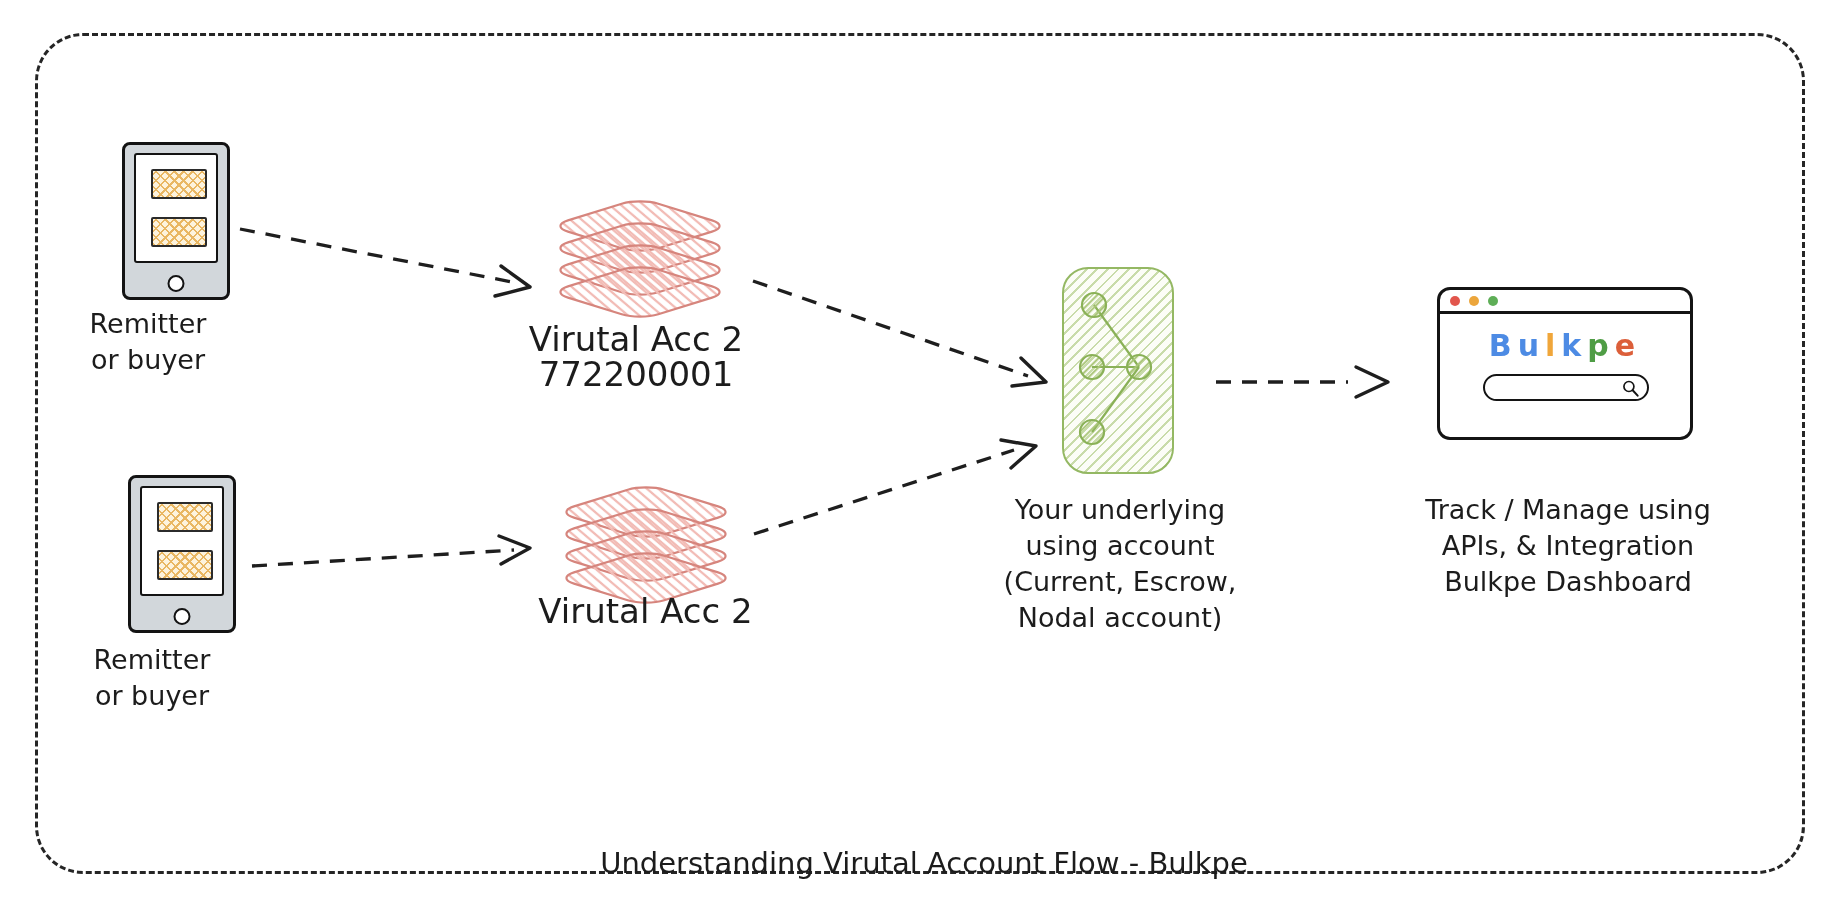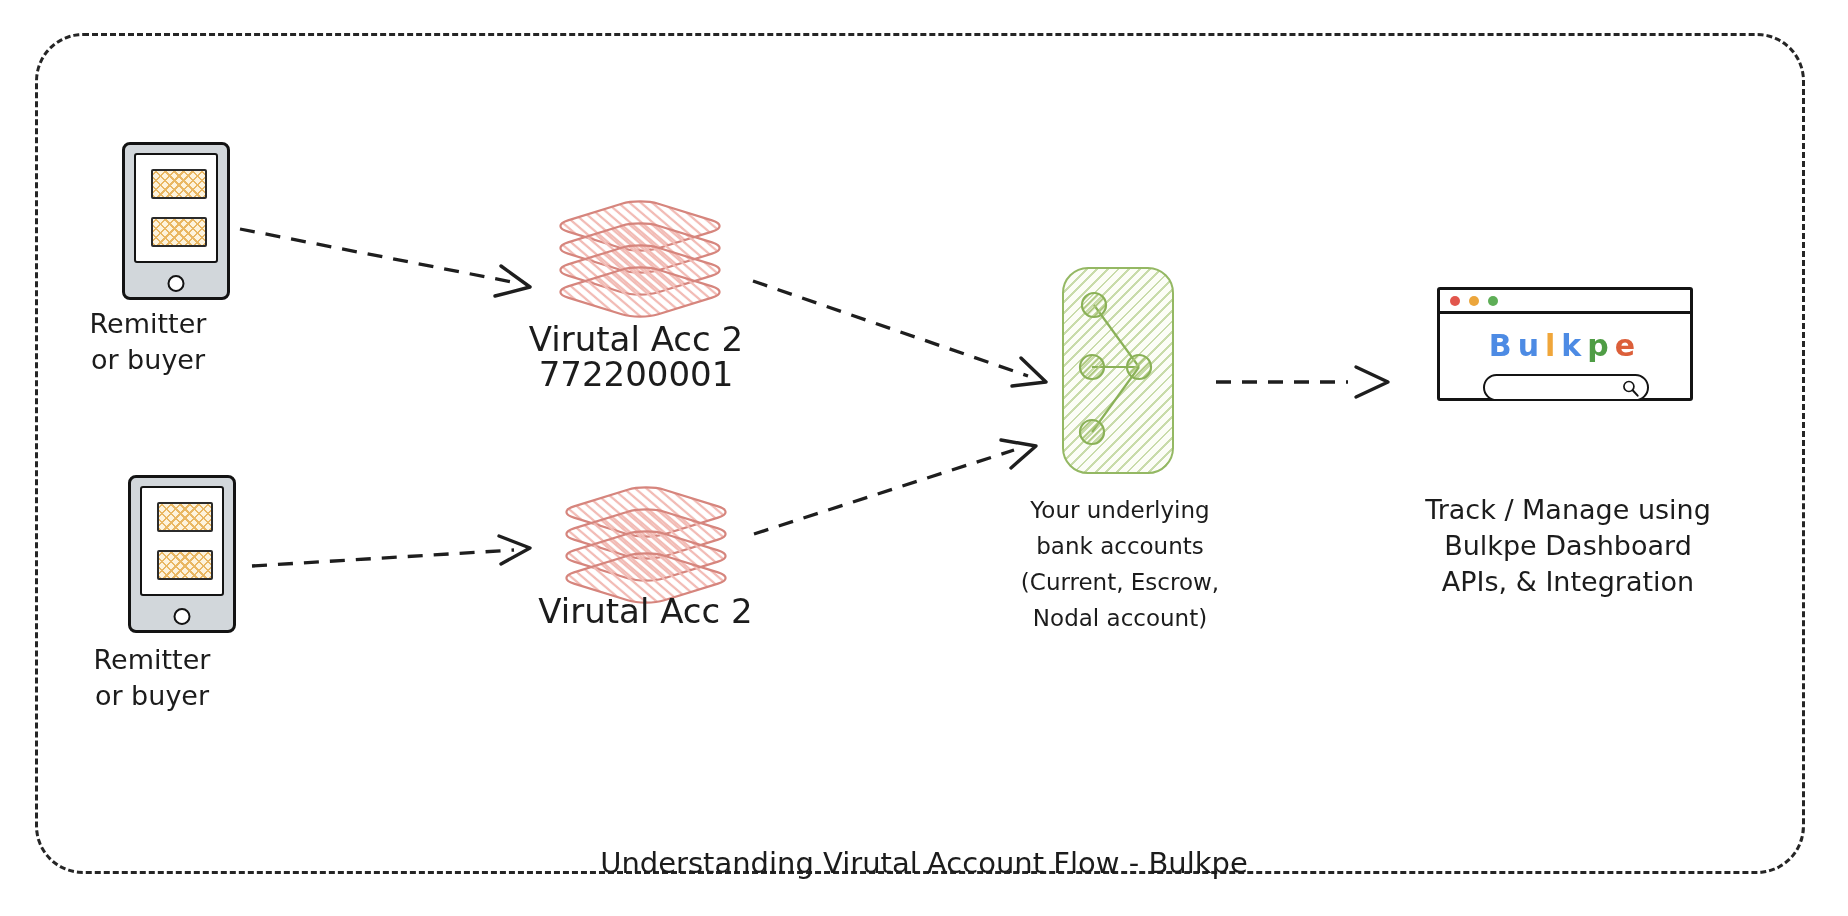--- a/index.html
+++ b/index.html
@@ -30,36 +30,36 @@
   .phone .block.b1{top:14px;}
   .phone .block.b2{top:62px;}
   .phone .home{
     position:absolute;left:50%;bottom:5px;transform:translateX(-50%);
     width:17px;height:17px;box-sizing:border-box;border:2.5px solid #131313;border-radius:50%;background:#fff;
   }
   
   .lbl{position:absolute;text-align:center;}
   .lbl-remitter{font-size:27px;line-height:36px;}
   .lbl-va{font-size:34px;line-height:35px;}
-  .lbl-bank{font-size:23px;line-height:36px;}
+  .lbl-bank{font-size:27px;line-height:36px;}
   .lbl-dash{font-size:27px;line-height:36px;}
   .lbl-title{font-size:29px;margin-top:44px;}
   
   .stack{position:absolute;}
   .bank-box{
     position:absolute;left:1062px;top:267px;width:112px;height:207px;box-sizing:border-box;
     border:2.5px solid #94b863;border-radius:26px;
     background-color:#fcfdf7;
     background-image:repeating-linear-gradient(135deg,rgba(150,186,94,.5) 0 2px,transparent 2px 7.5px);
   }
   .bank-box svg{position:absolute;left:0;top:0;}
   
   .browser{
-    position:absolute;left:1437px;top:287px;width:256px;height:114px;box-sizing:border-box;
-    background:#ffffff;border:3px solid #141414;border-radius:3px;
+    position:absolute;left:1437px;top:287px;width:256px;height:153px;box-sizing:border-box;
+    background:#ffffff;border:3px solid #141414;border-radius:13px;
   }
   .browser .titlebar{
     height:24px;box-sizing:border-box;border-bottom:3px solid #141414;
     display:flex;align-items:center;gap:9px;padding-left:10px;
   }
   .dot{width:10px;height:10px;border-radius:50%;}
   .dot.red{background:#e2564d;}
   .dot.yellow{background:#eca63c;}
   .dot.green{background:#5eae57;}
   .browser .logo{
@@ -162,43 +162,43 @@
       <g stroke="#8ab157" stroke-width="2.2" fill="url(#gh)">
         <circle cx="30" cy="36" r="12"></circle>
         <circle cx="28" cy="98" r="12"></circle>
         <circle cx="75" cy="98" r="12"></circle>
         <circle cx="28" cy="163" r="12"></circle>
       </g>
     </svg>
   </div>
   <div class="lbl lbl-bank" style="left:992px;top:492px;width:256px;">
     <div>Your underlying</div>
-    <div>bank accounts</div>
+    <div>using account</div>
     <div>(Current, Escrow,</div>
     <div>Nodal account)</div>
   </div>
 
   <div class="browser">
     <div class="titlebar">
       <div class="dot red"></div>
       <div class="dot yellow"></div>
       <div class="dot green"></div>
     </div>
     <div class="logo"><span class="ll0">B</span><span class="ll1">u</span><span class="ll2">l</span><span class="ll3">k</span><span class="ll4">p</span><span class="ll5">e</span></div>
     <div class="searchbar">
       <svg width="20" height="20" viewBox="0 0 24 24">
         <circle cx="9.5" cy="9" r="6" fill="none" stroke="#141414" stroke-width="2"></circle>
         <line x1="14" y1="13.5" x2="20" y2="20" stroke="#141414" stroke-width="2.4" stroke-linecap="round"></line>
       </svg>
     </div>
   </div>
   <div class="lbl lbl-dash" style="left:1412px;top:492px;width:312px;">
     <div>Track / Manage using</div>
+    <div>APIs, &amp; Integration</div>
     <div>Bulkpe Dashboard</div>
-    <div>APIs, &amp; Integration</div>
   </div>
 
   <div class="lbl lbl-title" style="left:424px;top:802px;width:1000px;">Understanding Virutal Account Flow - Bulkpe</div>
 
   <svg class="arrows" width="1848" height="916" viewBox="0 0 1848 916">
     <g stroke="#1e1e1e" stroke-width="3.3" fill="none" stroke-dasharray="15 11">
       <path d="M240 229 L512 282"></path>
       <path d="M252 566 L514 550"></path>
       <path d="M753 281 L1028 376"></path>
       <path d="M754 534 L1014 450"></path>

